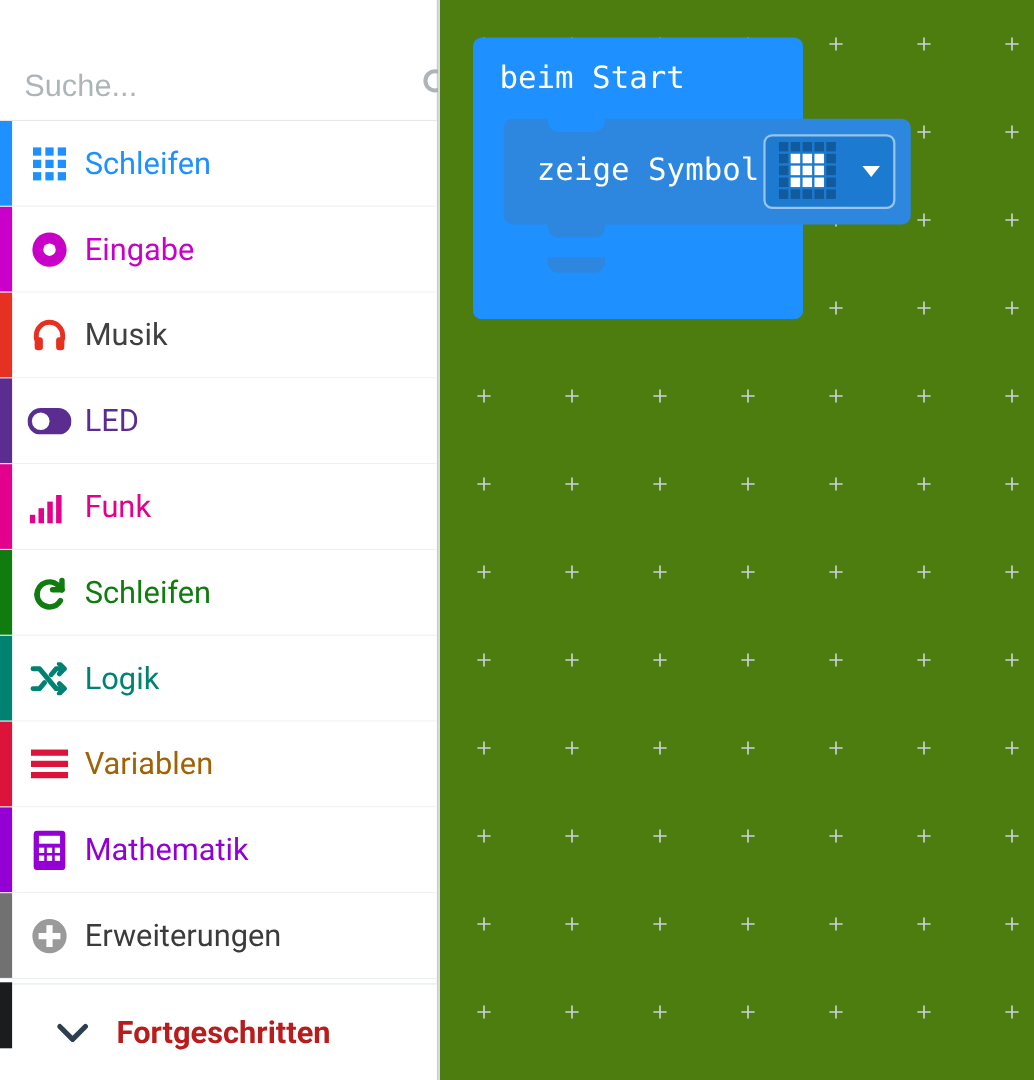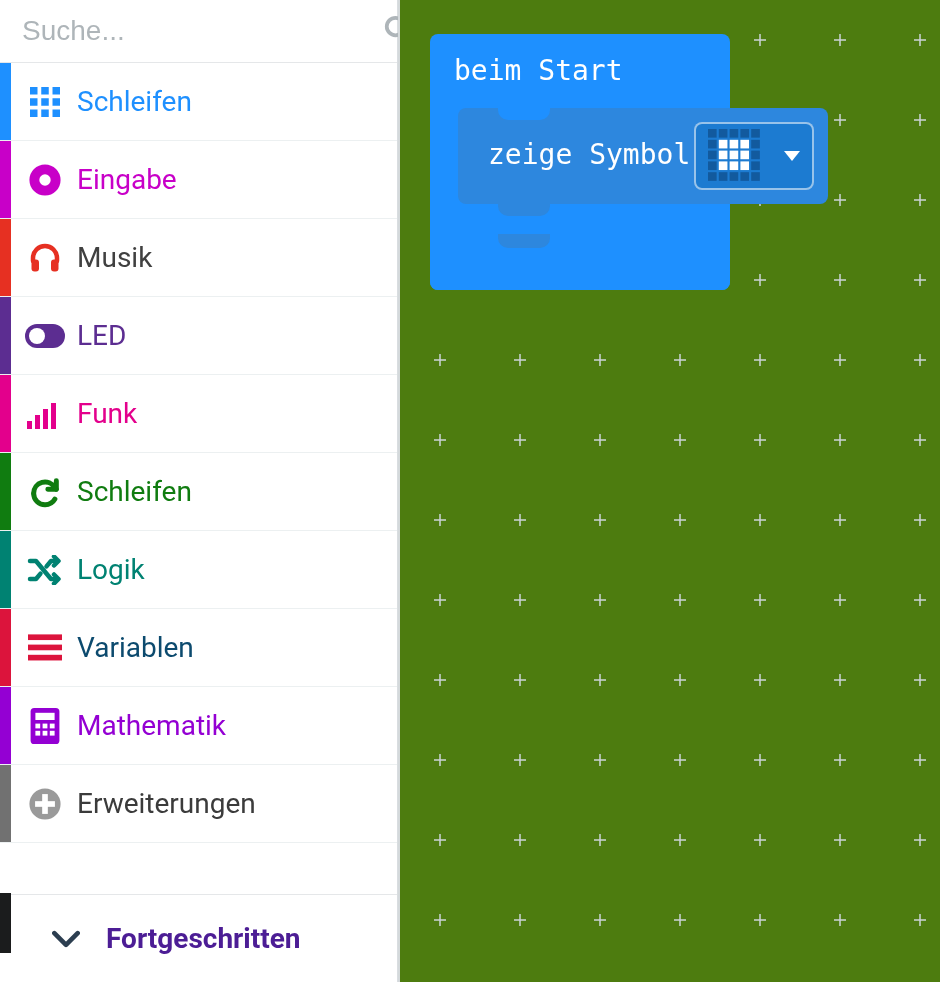--- a/index.html
+++ b/index.html
@@ -1,34 +1,34 @@
 <!DOCTYPE html>
 <html><head>
 <meta charset="utf-8">
 <style>
   * { box-sizing: border-box; margin: 0; padding: 0; }
   html, body { width: 940px; height: 982px; font-family: -apple-system, BlinkMacSystemFont, "Segoe UI", Roboto, Helvetica, Arial, sans-serif; }
   body { display: flex; background: #ecf0f1; }
 
   
   .sidebar { width: 398px; height: 100%; background: #ffffff; border-right: 1px solid #d9dde0; display: flex; flex-direction: column; }
-  .search-row { display: flex; align-items: center; padding: 14px 22px; border-bottom: 1px solid #e5e7e9; }
+  .search-row { display: flex; align-items: center; padding: 14px 22px; border-bottom: 1px solid #e5e7e9; margin-top: 47px; }
   .search-input { flex: 1; border: none; outline: none; font-size: 28px; color: #7b8a8b; background: transparent; }
   .search-input::placeholder { color: #aeb5b9; }
   .search-icon { color: #aeb5b9; }
 
   .cat-list { list-style: none; flex: 1; overflow: hidden; }
   .cat-item { display: flex; align-items: center; height: 78px; border-bottom: 1px solid #ecf0f1; cursor: pointer; background: #fff; }
   .cat-item .stripe { width: 11px; height: 100%; }
   .cat-item .icon { width: 64px; display: flex; justify-content: center; align-items: center; margin-left: 2px; }
   .cat-item .label { font-size: 28px; font-weight: 400; }
 
   .advanced { display: flex; align-items: center; height: 88px; border-top: 1px solid #e5e7e9; padding-left: 50px; cursor: pointer; background: #fff; }
   .advanced .chev { width: 32px; display:flex; justify-content:center; }
-  .advanced .label { font-size: 28px; font-weight: 700; margin-left: 24px; color: #4c1d95; }
+  .advanced .label { font-size: 28px; font-weight: 700; margin-left: 24px; color: #b91c1c; }
   .advanced-stripe { position: absolute; left:0; width:11px; height:60px; background:#1b1c1d; margin-top: -1px; }
   .advanced-wrap { position: relative; }
 
   
   .workspace { flex: 1; position: relative; background: #4d7c0f; border-left: 2px solid #d4d9db; }
   svg.grid { position:absolute; inset:0; pointer-events:none; }
 
   
   .block { position: absolute; border-radius: 8px; color: #fff; font-family: "Consolas","Menlo","DejaVu Sans Mono",monospace; font-weight: 500; }
 
@@ -183,21 +183,21 @@
       <div class="stripe" style="background:#dc143c"></div>
       <div class="icon">
         <svg width="34" height="28" viewBox="0 0 30 24">
             <g fill="#dc143c">
               <rect x="0" y="0" width="30" height="5"></rect>
               <rect x="0" y="9" width="30" height="5"></rect>
               <rect x="0" y="18" width="30" height="5"></rect>
             </g>
           </svg>
       </div>
-      <span class="label" style="color:#0c4a6e">Variablen</span>
+      <span class="label" style="color:#a16207">Variablen</span>
     </li>
 
     <li class="cat-item">
       <div class="stripe" style="background:#9400d3"></div>
       <div class="icon">
         <svg width="30" height="36" viewBox="0 0 24 30">
             <rect x="0" y="0" width="24" height="30" rx="3" fill="#9400d3"></rect>
             <rect x="4" y="4" width="16" height="6" fill="#fff"></rect>
             <g fill="#fff">
               <rect x="4" y="13" width="4" height="4"></rect>

